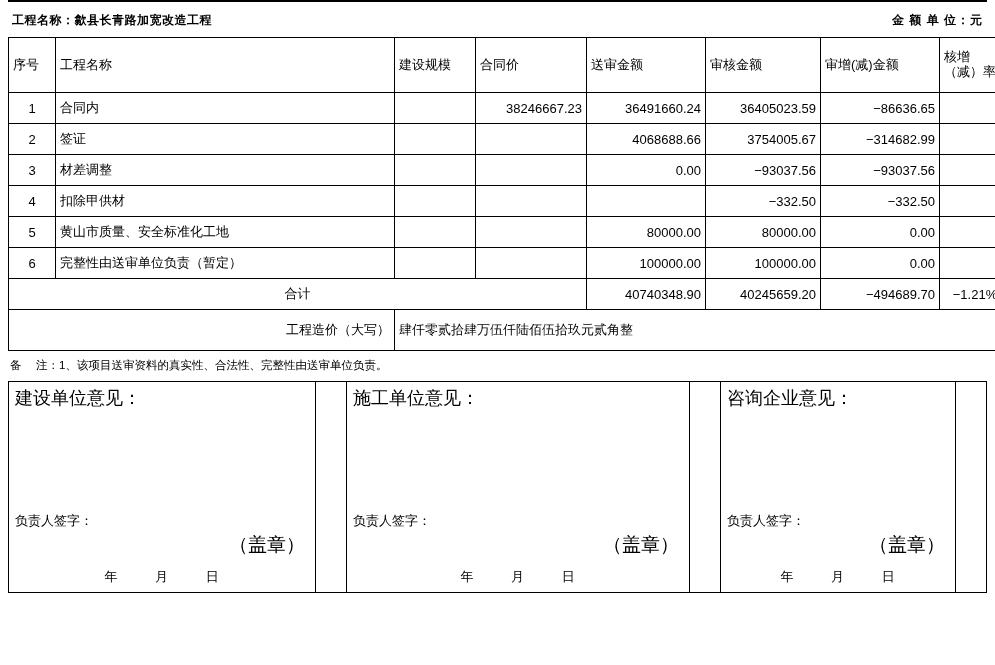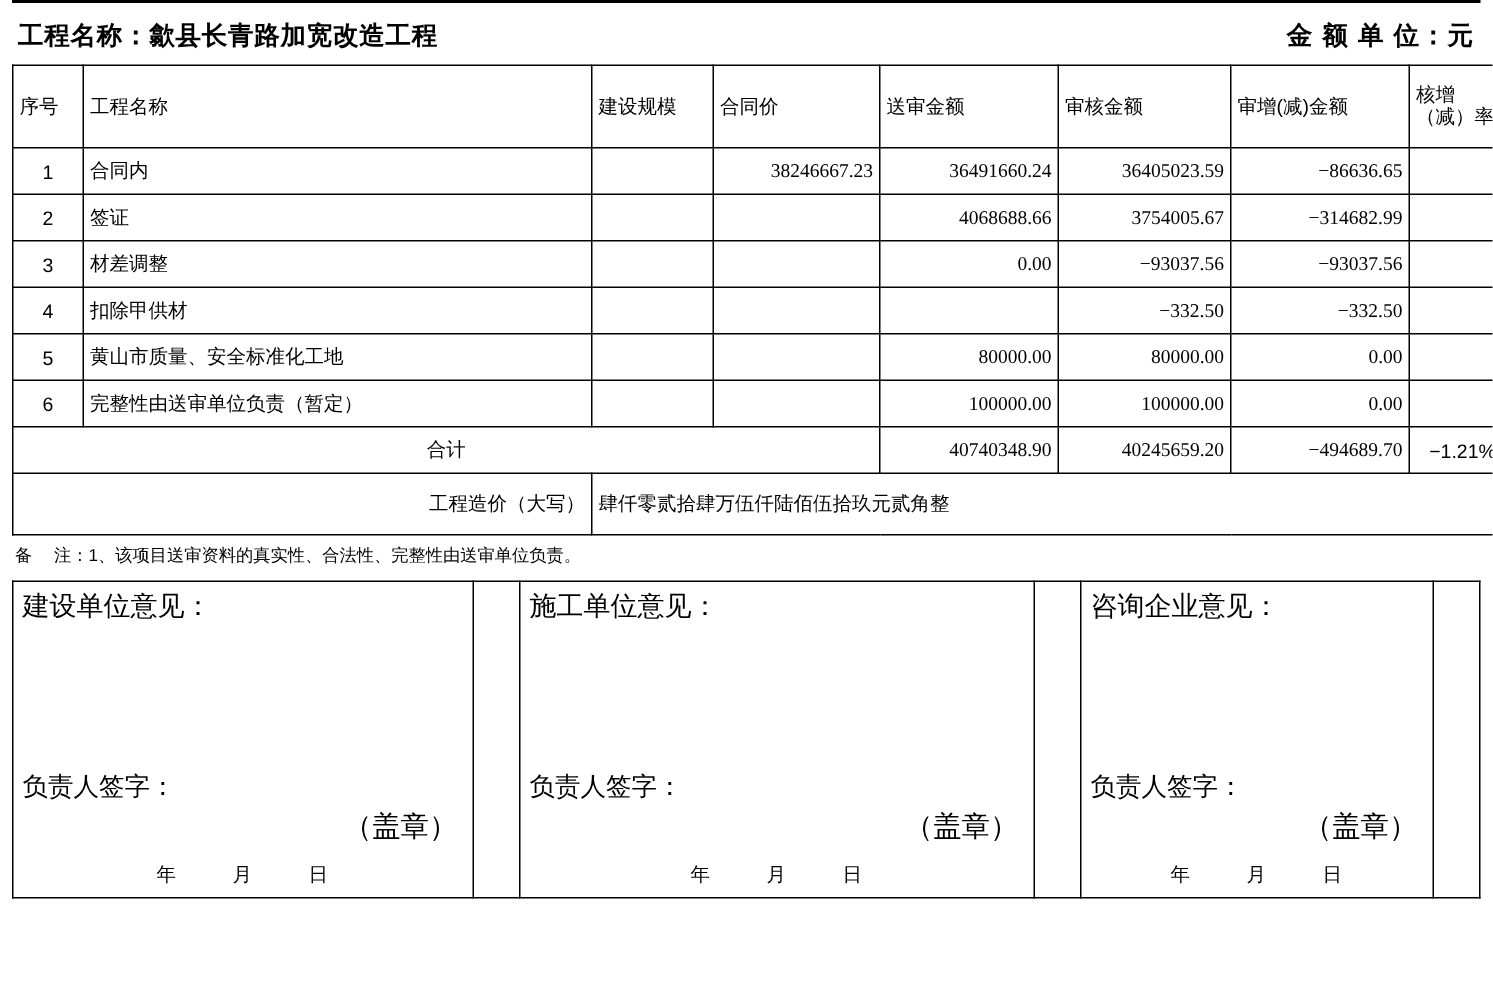--- a/index.html
+++ b/index.html
@@ -30,21 +30,21 @@
     font-family: "Liberation Serif", "DejaVu Serif", serif;
   }
   .title-rule {
     border-bottom: 2px solid #000;
     margin: 0 0 8px 0;
   }
   .subhead {
     display: flex;
     justify-content: space-between;
     align-items: flex-end;
-    font-size: 17px;
+    font-size: 12px;
     font-weight: bold;
     padding: 2px 4px 8px 4px;
   }
   .subhead .left { letter-spacing: 0.5px; }
   .subhead .right { letter-spacing: 1px; font-weight: bold; }
 
   table.main {
     border-collapse: collapse;
     width: 979px;
     table-layout: fixed;
@@ -65,21 +65,21 @@
   }
   .c-idx { width: 38px; text-align: center; }
   .c-name { width: 330px; }
   .c-scale { width: 72px; text-align: center; }
   .c-contract { width: 102px; }
   .c-submit { width: 110px; }
   .c-audit { width: 106px; }
   .c-diff { width: 110px; }
   .c-rate { width: 62px; text-align: center; }
 
-  td.num { text-align: right; padding-right: 8px; font-family: Liberation Serif, serif; }
+  td.num { text-align: right; padding-right: 8px; font-family: Liberation Sans, sans-serif; }
   td.ctr { text-align: center; }
   tr.row td { height: 24px; }
   .total-label { text-align: center; }
   .price-words-label { text-align: right; font-weight: bold; font-size: 13px; }
   .price-words-val { font-size: 15px; padding-left: 8px; }
   tr.price td { height: 34px; }
 
   .notes {
     font-size: 11.5px;
     line-height: 1.55;
@@ -99,21 +99,21 @@
     font-size: 13px;
     vertical-align: top;
     padding: 4px 6px;
   }
   .sign-cell { position: relative; height: 202px; }
   .sign-title { font-size: 18px; }
   .sign-person {
     position: absolute;
     left: 6px;
     bottom: 62px;
-    font-size: 17px;
+    font-size: 13px;
   }
   .sign-stamp {
     position: absolute;
     right: 10px;
     bottom: 34px;
     font-size: 19px;
   }
   .sign-date {
     position: absolute;
     left: 0;

